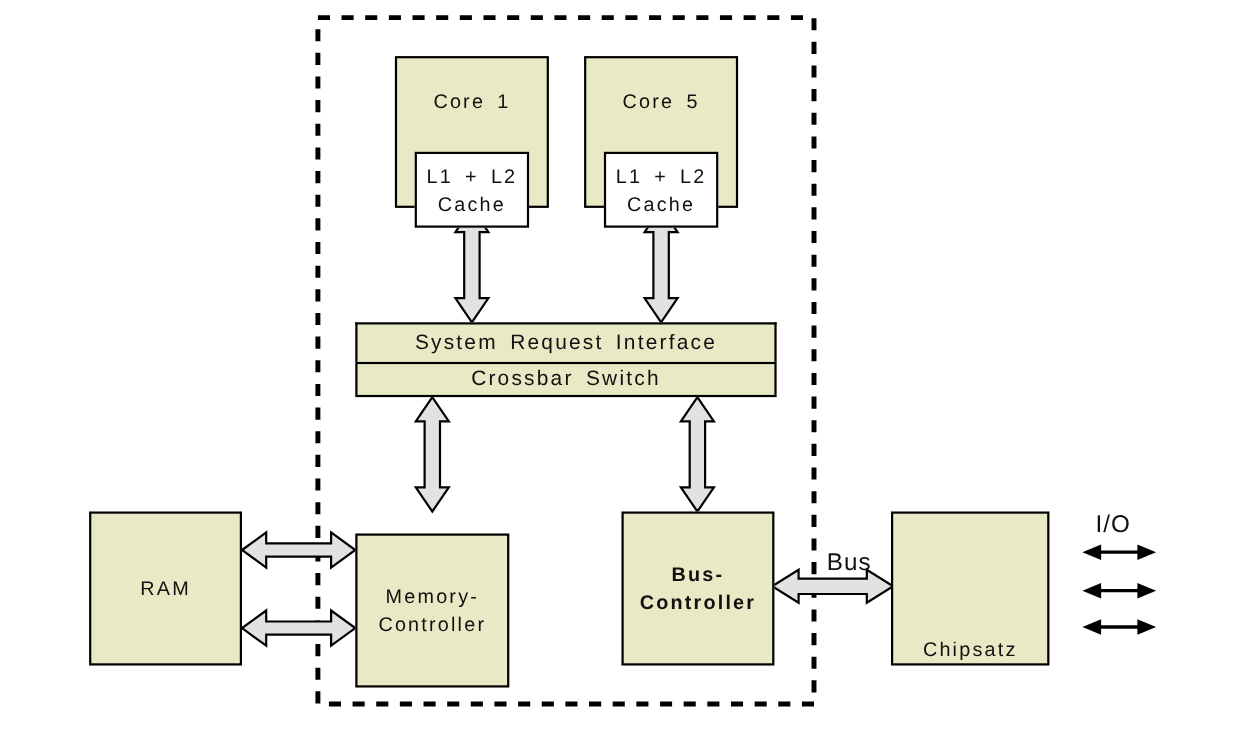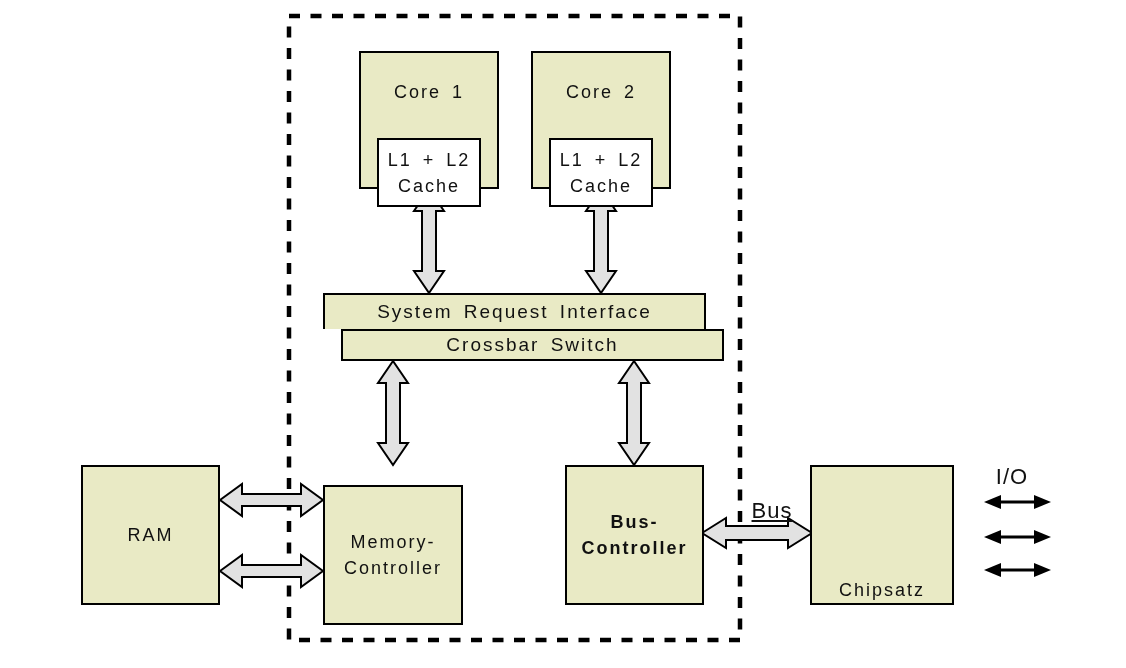--- a/index.html
+++ b/index.html
@@ -113,32 +113,32 @@
 
   <div class="box toplabel" style="left:359px; top:51px; width:140px; height:138px;">
     <span>Core 1</span>
   </div>
   <div class="box white" style="left:377px; top:119px; width:104px; height:69px;">
     <span>L1 + L2</span>
     <span>Cache</span>
   </div>
 
   <div class="box toplabel" style="left:531px; top:51px; width:140px; height:138px;">
-    <span>Core 2</span>
+    <span>Core 5</span>
   </div>
   <div class="box white" style="left:549px; top:119px; width:104px; height:69px;">
     <span>L1 + L2</span>
     <span>Cache</span>
   </div>
 
   <div class="box bar" style="left:323px; top:293px; width:383px; height:36px; border-bottom:none;">
     <span>System Request Interface</span>
   </div>
 
-  <div class="box bar" style="left:323px; top:329px; width:383px; height:32px;margin-left:18px;">
+  <div class="box bar" style="left:323px; top:329px; width:383px; height:32px;">
     <span>Crossbar Switch</span>
   </div>
 
   <div class="box" style="left:81px; top:465px; width:139px; height:140px;">
     <span>RAM</span>
   </div>
 
   <div class="box" style="left:323px; top:485px; width:140px; height:140px;">
     <span>Memory-</span>
     <span>Controller</span>
@@ -146,17 +146,17 @@
 
   <div class="box" style="left:565px; top:465px; width:139px; height:140px;font-weight:bold;">
     <span>Bus-</span>
     <span>Controller</span>
   </div>
 
   <div class="box" style="left:810px; top:465px; width:144px; height:140px;justify-content:flex-end;">
     <span>Chipsatz</span>
   </div>
 
-  <div class="floating-label" style="left:748px; top:502px; width:48px;text-decoration:underline;">Bus</div>
+  <div class="floating-label" style="left:748px; top:502px; width:48px;">Bus</div>
 
   <div class="floating-label" style="left:994px; top:468px; width:36px;">I/O</div>
 
 </div>
 
 </body></html>

